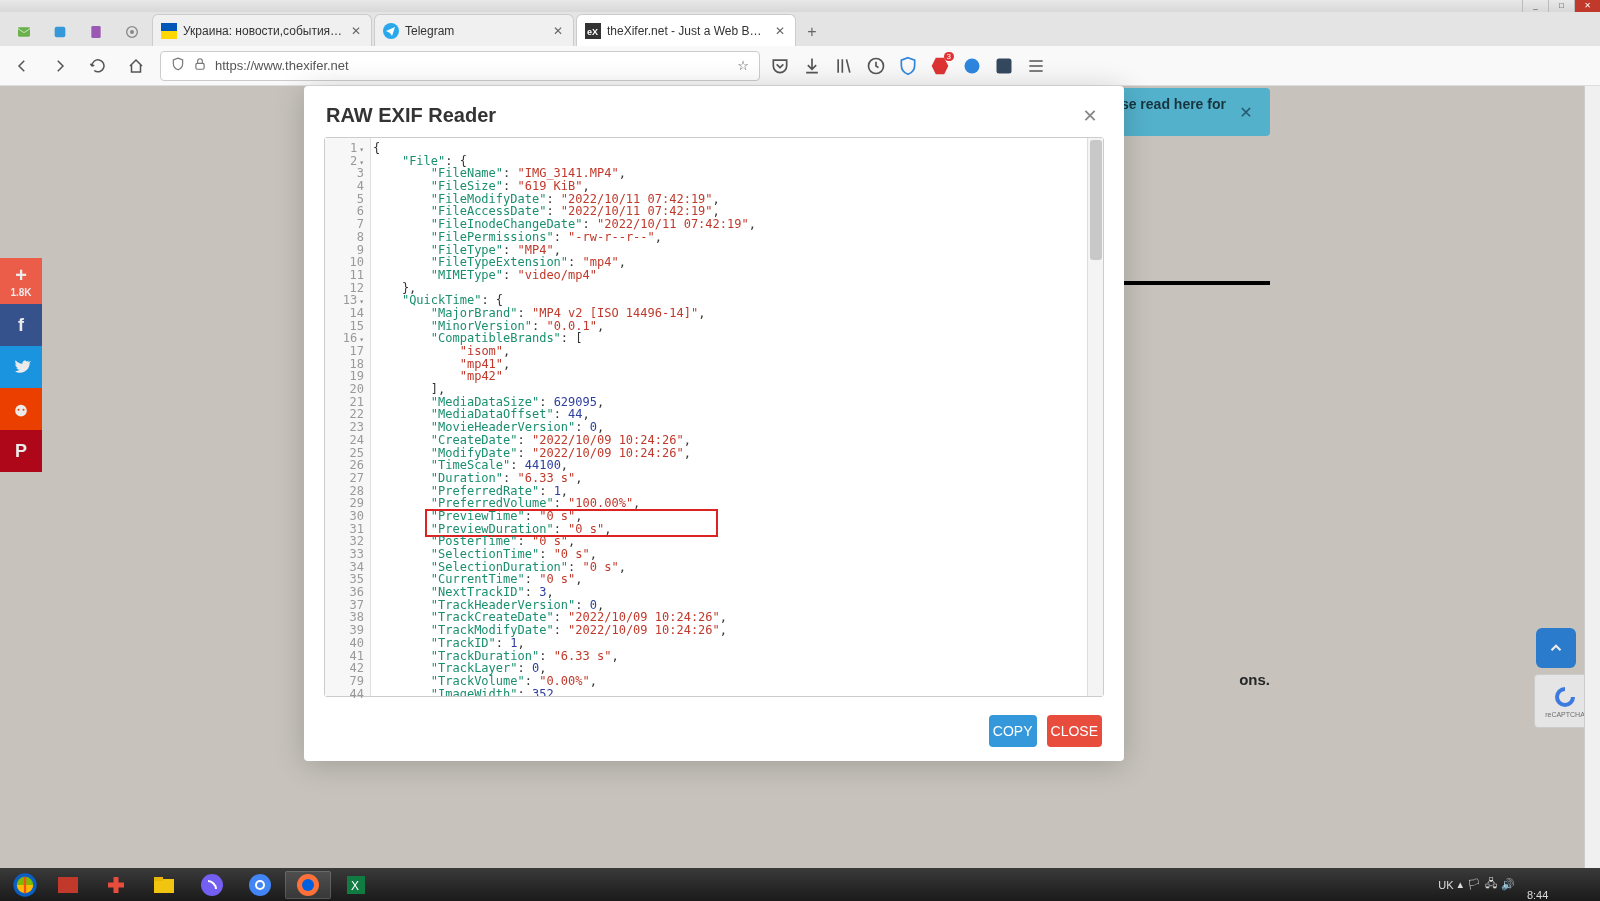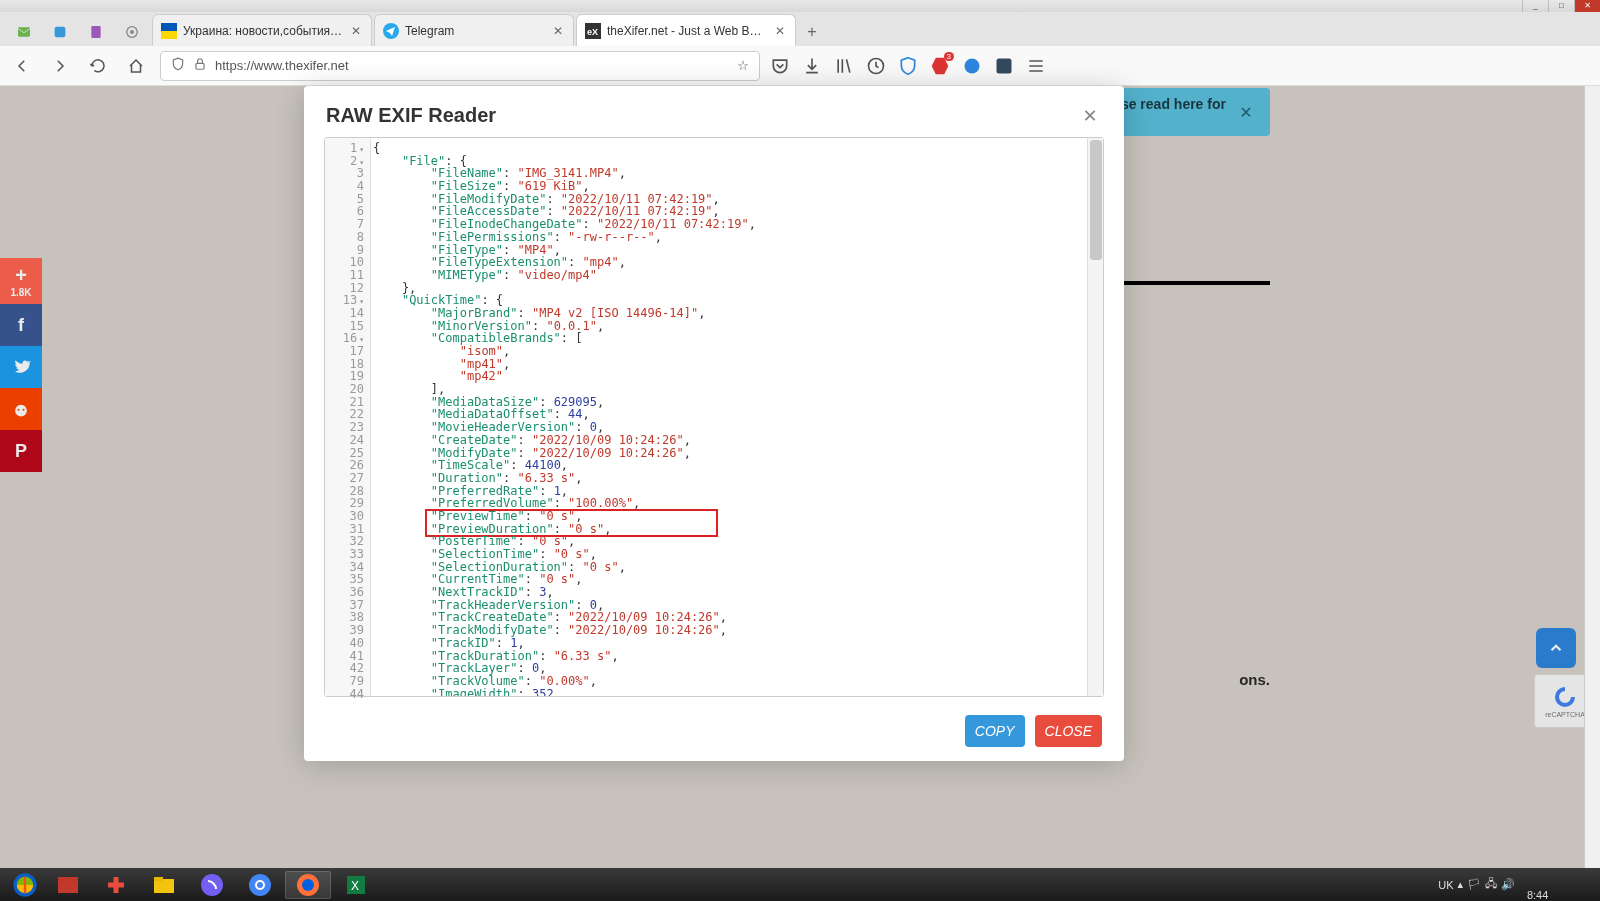--- a/index.html
+++ b/index.html
@@ -76,21 +76,21 @@
 .code .ln { height:12.7px; white-space:pre; position:relative;}
 .key { color:#1a8f6e; }
 .str { color:#c0392b; }
 .num { color:#2c3e9f; }
 .pun { color:#333; }
 .highlight-box { position:absolute; border:2.5px solid #d22; pointer-events:none; }
 .hb1 { left:54px; top:371px; width:293px; height:28px; }
 .code-scroll { position:absolute; right:0; top:0; width:16px; height:100%; background:#f4f4f4; border-left:1px solid #ddd;}
 .code-scroll .thumb { position:absolute; top:2px; left:2px; width:12px; height:120px; background:#c8c8c8; border-radius:3px;}
 .modal-footer { display:flex; justify-content:flex-end; gap:10px; padding:18px 22px 0;}
-.btn { padding:8px 10px; border-radius:4px; font-size:14px; border:none; color:#fff;font-style:italic;}
+.btn { padding:8px 4px; border-radius:4px; font-size:14px; border:none; color:#fff;}
 .btn.copy { background:#3498db; }
 .btn.close { background:#e74c3c; }
 
 
 .taskbar { position:absolute; bottom:0; left:0; right:0; height:33px; background:linear-gradient(#3a3a3a,#1a1a1a); display:flex; align-items:center; padding:0 6px; color:#ddd; font-size:11px;}
 .taskbar .start { width:38px; height:28px; display:flex; align-items:center; justify-content:center;}
 .taskbar .titem { width:46px; height:28px; margin:0 1px; display:flex; align-items:center; justify-content:center; border-radius:2px;}
 .taskbar .titem.active { background:rgba(255,255,255,0.12); box-shadow:inset 0 0 0 1px rgba(255,255,255,0.15);}
 .taskbar .spacer { flex:1;}
 .taskbar .tray { display:flex; align-items:center; gap:4px; padding-right:4px;}

